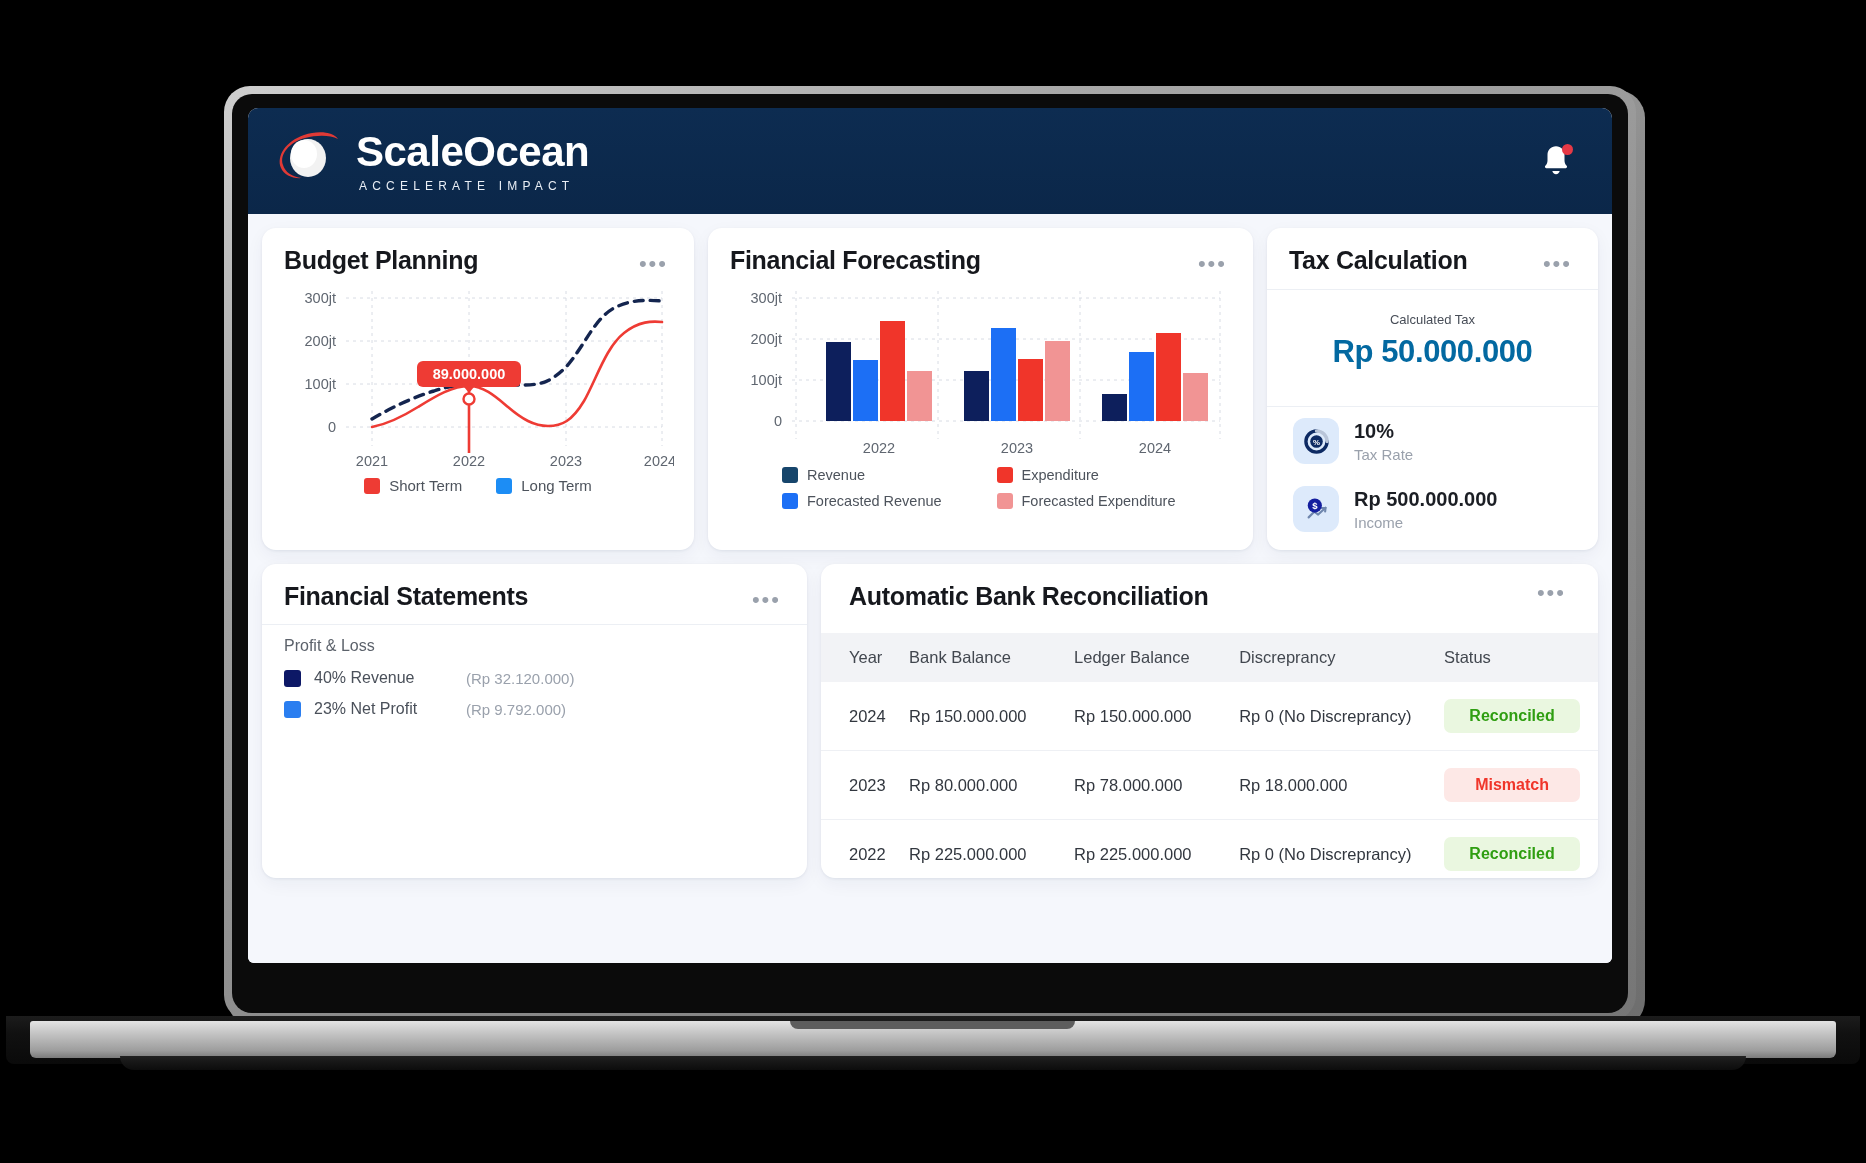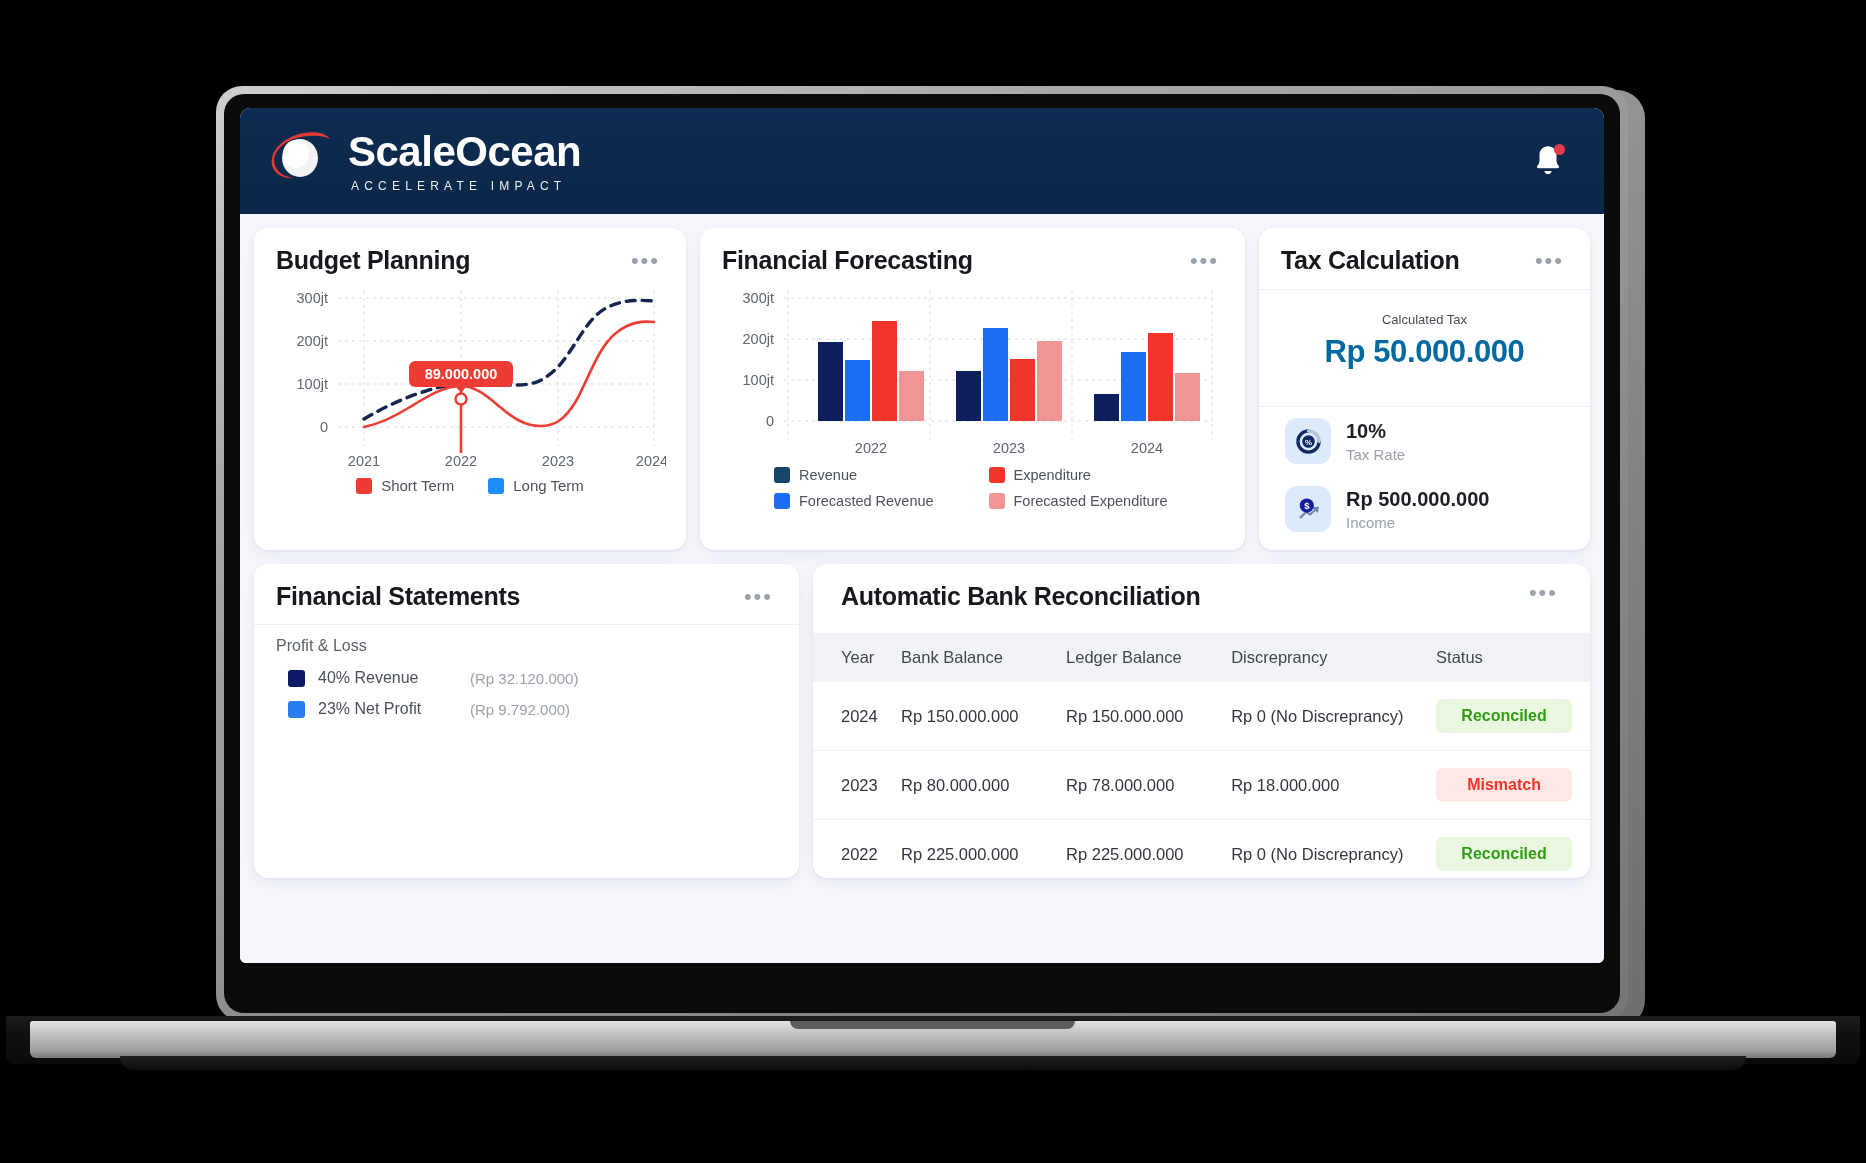--- a/index.html
+++ b/index.html
@@ -19,21 +19,21 @@
   }
   .laptop-shadow-layer {
     position: absolute;
     left: 228px; top: 90px;
     width: 1417px; height: 938px;
     border-radius: 28px;
     background: linear-gradient(160deg,#b9b9b9 0%, #8f8f8f 40%, #6e6e6e 100%);
   }
   .laptop-outer {
     position: absolute;
-    left: 216px; top: 86px;
+    left: 224px; top: 86px;
     width: 1412px; height: 935px;
     border-radius: 26px;
     background: linear-gradient(155deg,#cfcfcf 0%,#a8a8a8 25%,#8d8d8d 60%,#767676 100%);
     padding: 8px;
   }
   .laptop-bezel {
     width: 100%; height: 100%;
     border-radius: 20px;
     background: #0b0b0b;
     padding: 14px 16px 50px 16px;
@@ -130,21 +130,21 @@
 
   .card {
     background: #ffffff;
     border-radius: 14px;
     box-shadow: 0 1px 3px rgba(18,35,70,.07), 0 6px 18px rgba(18,35,70,.05);
     padding: 18px 22px;
     position: relative;
     overflow: hidden;
   }
   .card-head {
-    display: flex; align-items: center;
+    display: flex; align-items: flex-end;
     justify-content: space-between;
   }
   .card-title {
     font-size: 25px;
     font-weight: bold;
     color: #16181d;
     letter-spacing: -0.3px;
   }
   .dots {
     color: #9aa1ac;
@@ -203,21 +203,21 @@
   .donut-wrap { position: relative; width: 214px; height: 214px; flex: none; margin-left: 6px;}
   .donut-badge {
     position: absolute; left: 98px; top: 78px;
     background: #142458; color: #fff;
     font-size: 16px; font-weight: bold;
     padding: 9px 15px; border-radius: 9px;
     box-shadow: 0 4px 12px rgba(10,20,60,.3);
     border: 1.5px solid #ffffff;
   }
   .pl-title { font-size: 16px; color: #5c626b; margin-bottom: 14px; }
-  .pl-row { display: flex; align-items: center; margin-bottom: 13px; margin-left: 12px; }
+  .pl-row { display: flex; align-items: center; margin-bottom: 13px; }
   .pl-sw { width: 17px; height: 17px; border-radius: 3px; flex: none; }
   .pl-lab { font-size: 16px; color: #4a505a; margin-left: 13px; width: 152px; }
   .pl-amt { font-size: 15px; color: #9aa1ac; }
 
   
   .card-recon { flex: 1; padding: 18px 0 0 0; }
   .recon-head { padding: 0 28px; display: flex; justify-content: space-between; align-items: flex-start;}
   .recon-table { width: 100%; border-collapse: collapse; margin-top: 22px; }
   .recon-table th {
     background: #f2f3f6;

